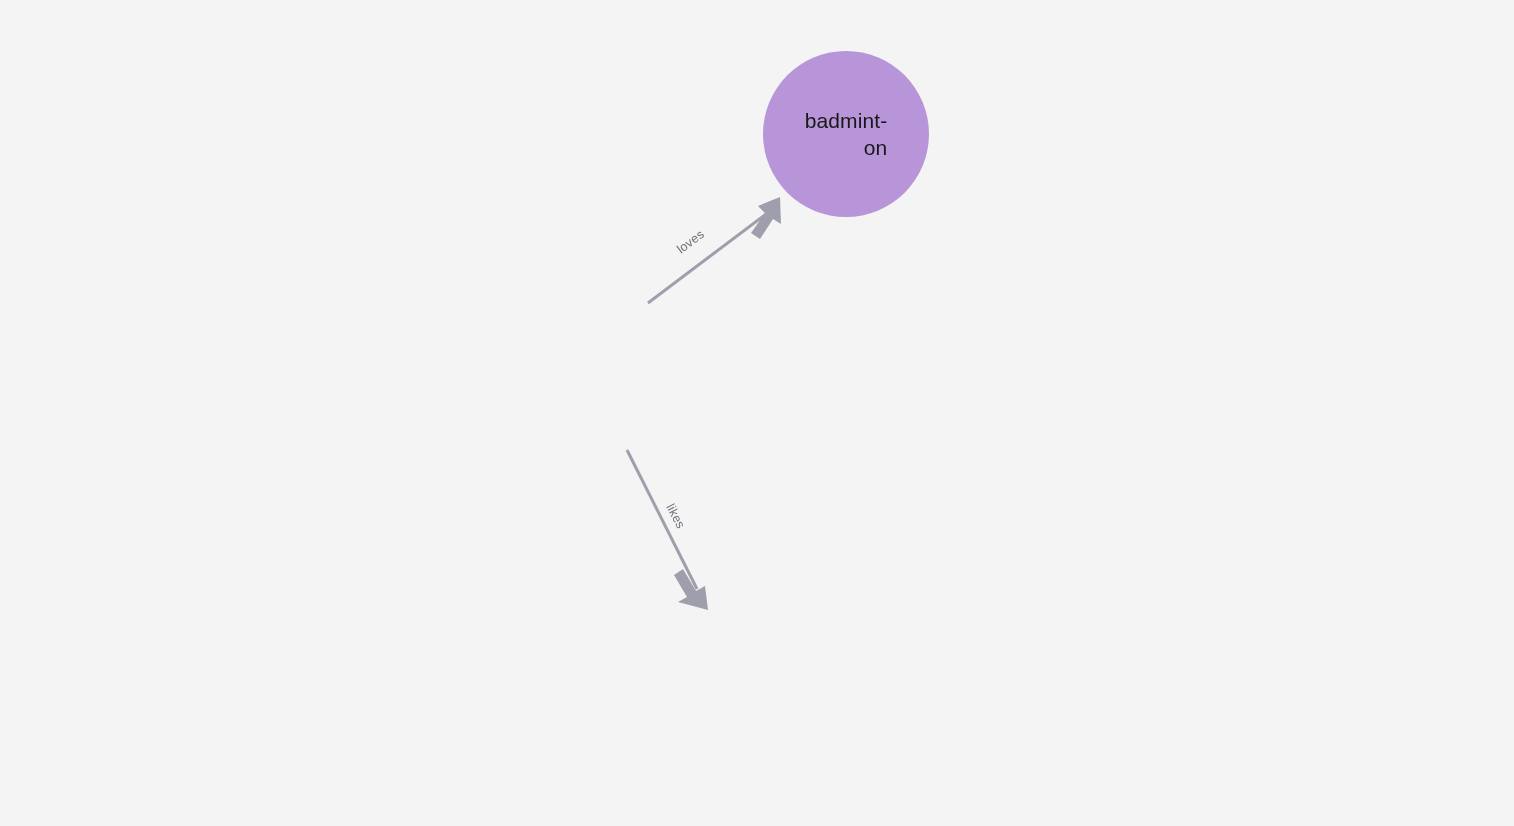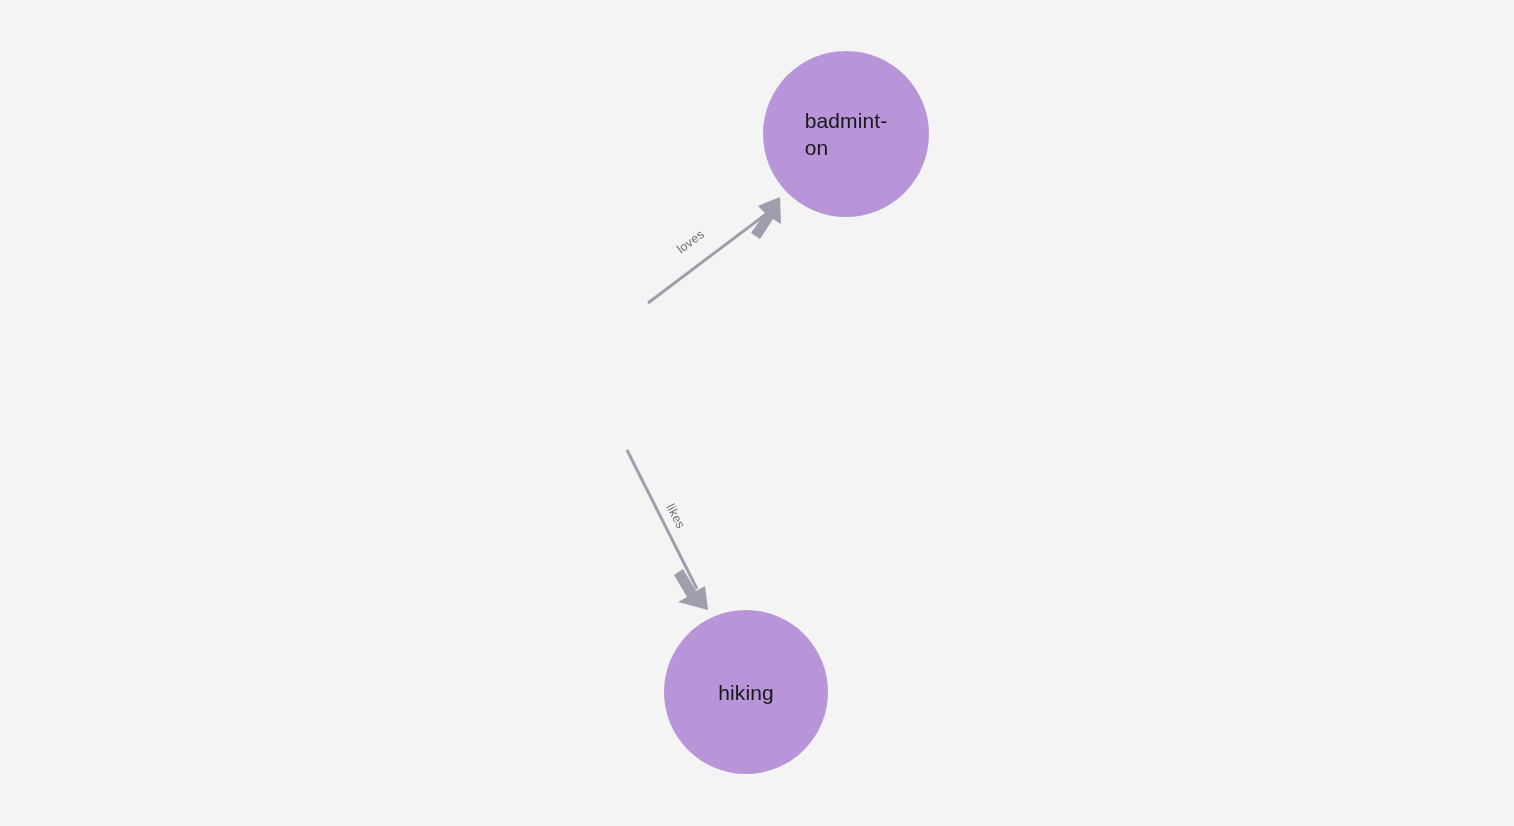--- a/index.html
+++ b/index.html
@@ -42,21 +42,21 @@
     font-family: "Liberation Sans", sans-serif;
     font-size: 12.5px;
     letter-spacing: 0.2px;
   }
   .node {
     position: absolute;
     border-radius: 50%;
     display: flex;
     align-items: center;
     justify-content: center;
-    text-align: left;
+    text-align: right;
     box-sizing: border-box;
   }
   .node-label {
     color: #181818;
     font-family: "Liberation Sans", sans-serif;
     font-size: 21px;
     line-height: 27px;
     white-space: pre-line;
     user-select: none;
     pointer-events: none;
@@ -89,17 +89,14 @@
     </g>
 
   </svg>
 
 
   <div class="node node-hobby" style="left:763px; top:51px; width:166px; height:166px;">
     <span class="node-label">badmint-
 on</span>
   </div>
 
-  <div class="node node-hobby" style="left:664px; top:610px; width:164px; height:164px;">
-    <span class="node-label">hiking</span>
-  </div>
 
 </div>
 
 </body></html>

